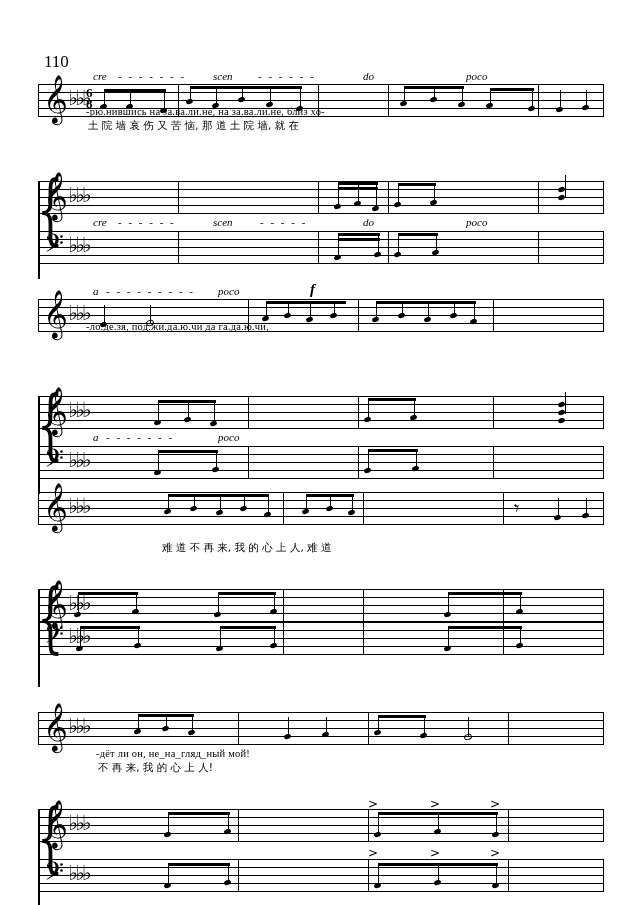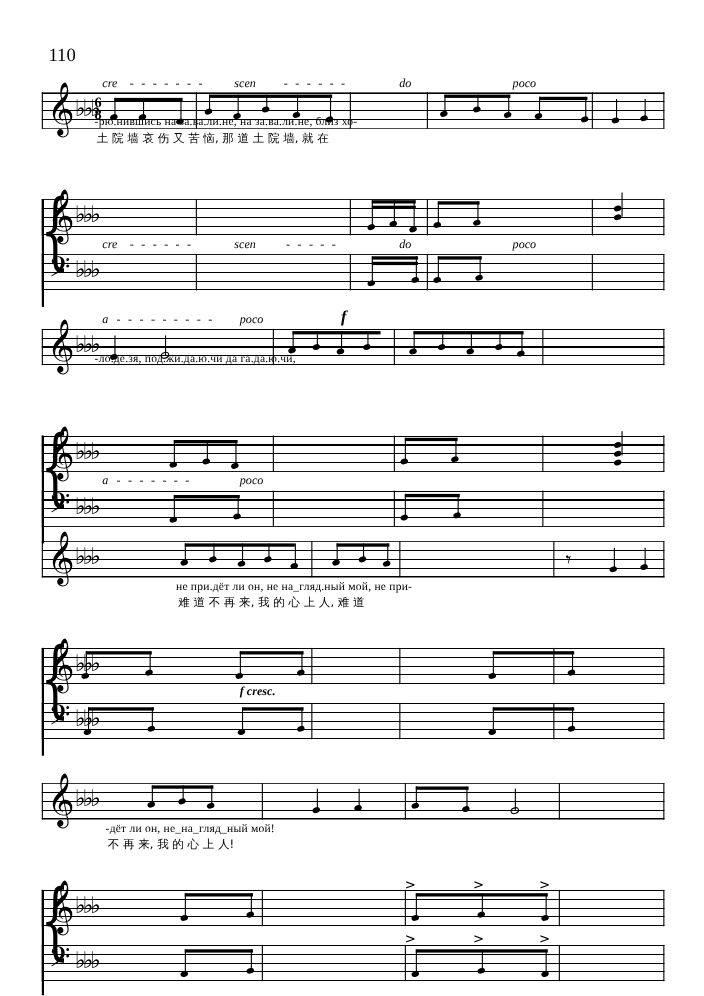--- a/index.html
+++ b/index.html
@@ -26,21 +26,21 @@
     font-size: 11px;
     color: #d4202a;
     letter-spacing: 0px;
     white-space: nowrap;
   }
 
   
   .page-number {
     position: absolute;
     left: 44px;
-    top: 40px;
+    top: 52px;
     font-family: "Liberation Serif", serif;
     font-size: 17px;
     color: #000;
   }
 
   
   .system {
     position: absolute;
     left: 38px;
     width: 566px;
@@ -496,21 +496,20 @@
       <span class="stem" style="left:314px;top:2px;height:19px;"></span>
       <span class="head" style="left:310px;top:18px;"></span>
 
       <span class="note n-r" style="left:476px;top:6px;">𝄾</span>
       <span class="stem" style="left:520px;top:6px;height:20px;"></span>
       <span class="head" style="left:516px;top:23px;"></span>
       <span class="stem" style="left:548px;top:6px;height:18px;"></span>
       <span class="head" style="left:544px;top:21px;"></span>
     </div>
 
-    <div class="lyric ru" style="left:122px;top:36px;">не при.дёт ли  он,   не  на_гляд.ный  мой,                        не  при-</div>
     <div class="lyric cn" style="left:124px;top:49px;">难 道 不 再 来, 我 的 心 上 人,                        难 道</div>
 
     <div style="position:relative;top:64px;">
       <span class="brace">{</span>
       <span class="sysbar" style="top:0;height:98px;"></span>
 
       <div class="staff">
         <span class="clef treble">𝄞</span>
         <span class="keysig" style="left:30px;">♭♭♭</span>
         <span class="barline" style="left:245px;"></span>
@@ -529,23 +528,20 @@
         <span class="stem" style="left:236px;top:3px;height:20px;"></span>
         <span class="head" style="left:232px;top:20px;"></span>
 
         <span class="beam" style="left:410px;top:3px;width:74px;"></span>
         <span class="stem" style="left:410px;top:3px;height:22px;"></span>
         <span class="head" style="left:406px;top:23px;"></span>
         <span class="stem" style="left:482px;top:3px;height:20px;"></span>
         <span class="head" style="left:478px;top:20px;"></span>
       </div>
 
-      <div style="position:relative;height:17px;">
-        <div class="dyn" style="left:180px;top:1px;font-size:11px;">f cresc.</div>
-      </div>
 
       <div class="staff">
         <span class="clef bass">𝄢</span>
         <span class="keysig" style="left:30px;">♭♭♭</span>
         <span class="barline" style="left:245px;"></span>
         <span class="barline" style="left:325px;"></span>
         <span class="barline" style="left:465px;"></span>
 
         <span class="beam" style="left:42px;top:4px;width:60px;"></span>
         <span class="stem" style="left:42px;top:4px;height:22px;"></span>

